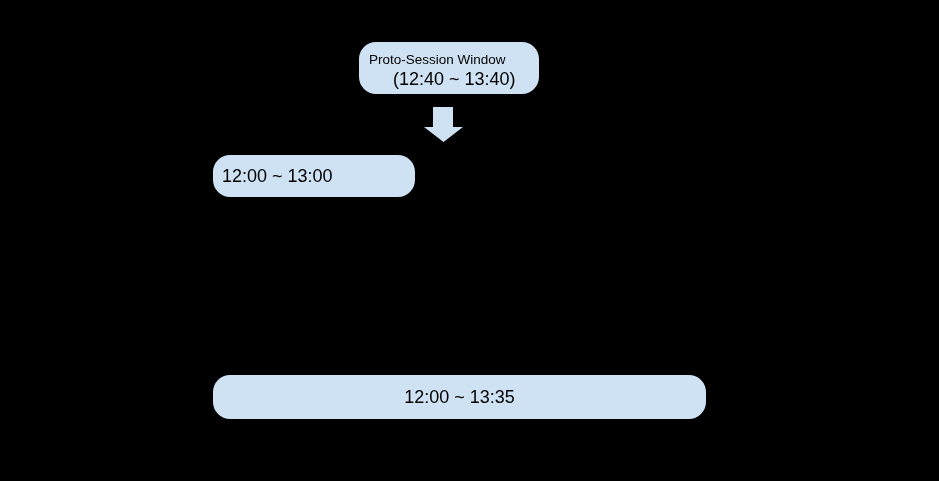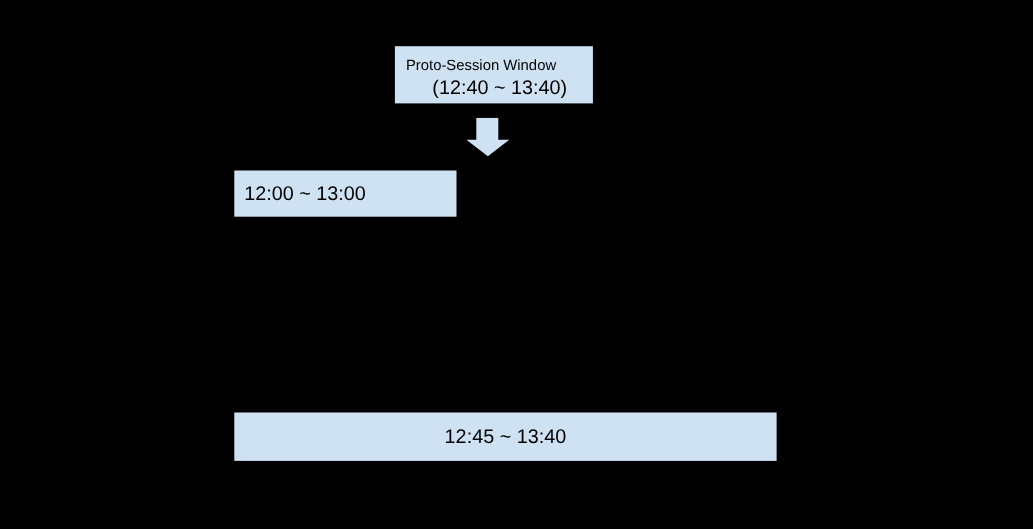--- a/index.html
+++ b/index.html
@@ -13,20 +13,21 @@
     height: 481px;
     background: #000000;
     overflow: hidden;
     font-family: "Liberation Sans", sans-serif;
     color: #000000;
   }
   .box {
     position: absolute;
     background: #cfe2f3;
     box-sizing: border-box;
+    border-radius: 17px;
   }
   .proto-box {
     left: 359px;
     top: 42px;
     width: 180px;
     height: 52px;
     padding: 8px 0 0 10px;
   }
   .proto-box .title {
     font-size: 13.5px;
@@ -81,16 +82,16 @@
     <svg width="39" height="35" viewBox="0 0 39 35" xmlns="http://www.w3.org/2000/svg" aria-hidden="true">
       <polygon points="9,0 29,0 29,20 39,20 19.5,35 0,20 9,20" fill="#cfe2f3"></polygon>
     </svg>
   </div>
 
   <div class="box session-a-box">
     <span>12:00 ~ 13:00</span>
   </div>
 
   <div class="box merged-box">
-    <span>12:45 ~ 13:40</span>
+    <span>12:00 ~ 13:35</span>
   </div>
 
 </div>
 
 </body></html>

